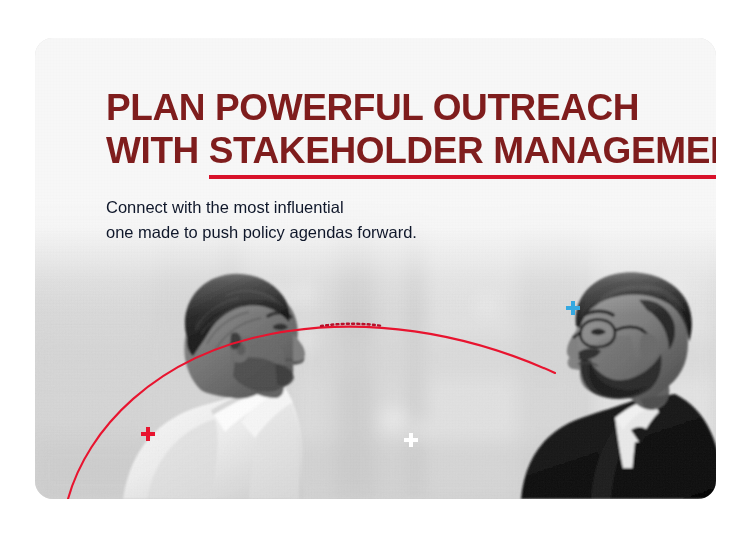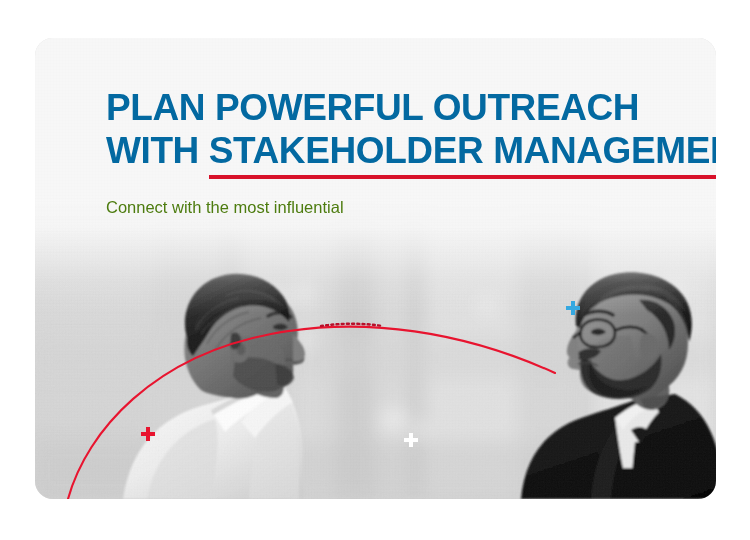--- a/index.html
+++ b/index.html
@@ -84,21 +84,21 @@
     left: 71px;
     top: 48px;
     width: 620px;
   }
   .headline {
     font-family: "Liberation Sans", sans-serif;
     font-weight: bold;
     font-size: 37px;
     line-height: 43px;
     letter-spacing: -0.4px;
-    color: #0369a1;
+    color: #7f1d1d;
     margin: 0;
     white-space: nowrap;
   }
   .hl-line2 { position: relative; display: block; }
   .hl-underlined {
     position: relative;
     display: inline-block;
   }
   .hl-underlined::after {
     content: "";
@@ -109,21 +109,21 @@
     height: 4px;
     background: #d8112a;
   }
 
   .subhead {
     margin: 0;
     padding-top: 23px;
     font-family: "Liberation Sans", sans-serif;
     font-size: 16.5px;
     line-height: 25px;
-    color: #4d7c0f;
+    color: #0f172a;
     font-weight: normal;
   }
   .subhead span { display: block; white-space: nowrap; }
 
   
   .plus {
     position: absolute;
     width: 14px;
     height: 14px;
   }
@@ -470,17 +470,18 @@
     <div class="plus" id="plus-blue"></div>
 
     <div id="textblock">
       <h1 class="headline">
         <span>PLAN POWERFUL OUTREACH</span><br>
         <span class="hl-line2"><span>WITH </span><span class="hl-underlined">STAKEHOLDER MANAGEMENT</span></span>
       </h1>
 
       <p class="subhead">
         <span>Connect with the most influential</span>
+        <span>one made to push policy agendas forward.</span>
       </p>
     </div>
 
   </div>
 </div>
 
 </body></html>

